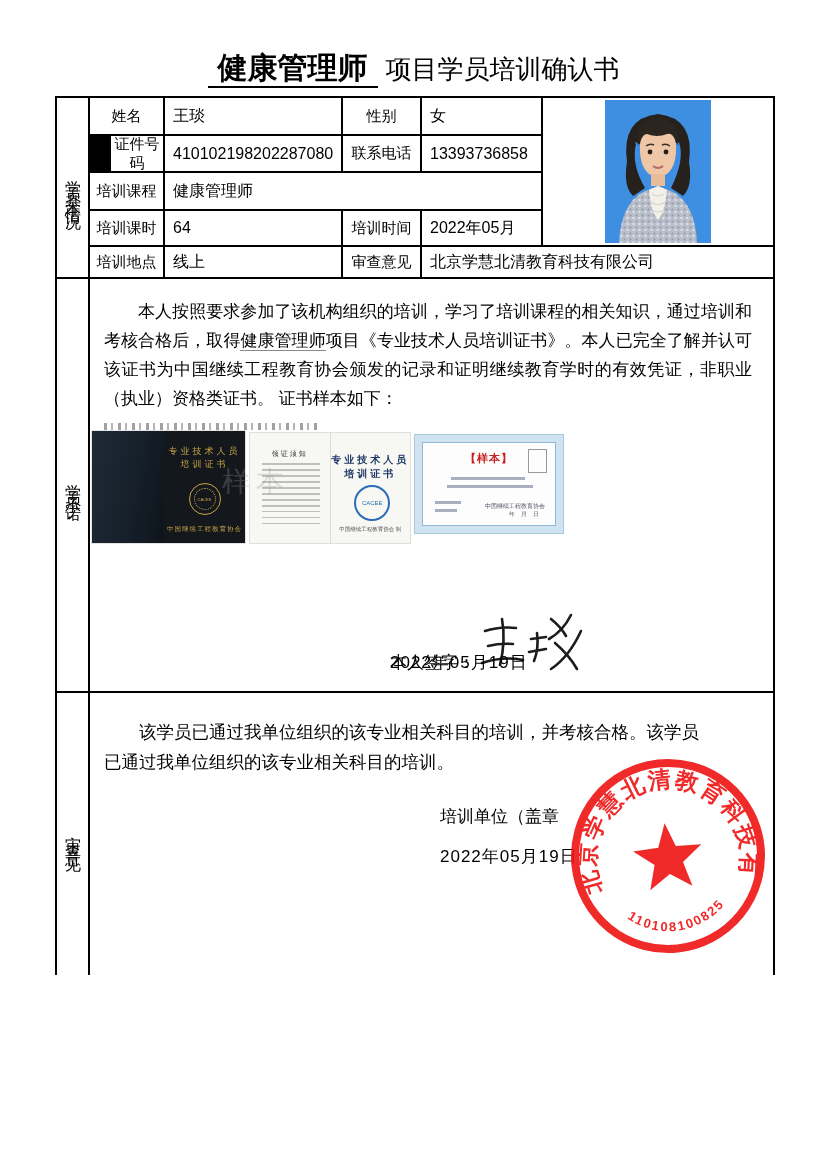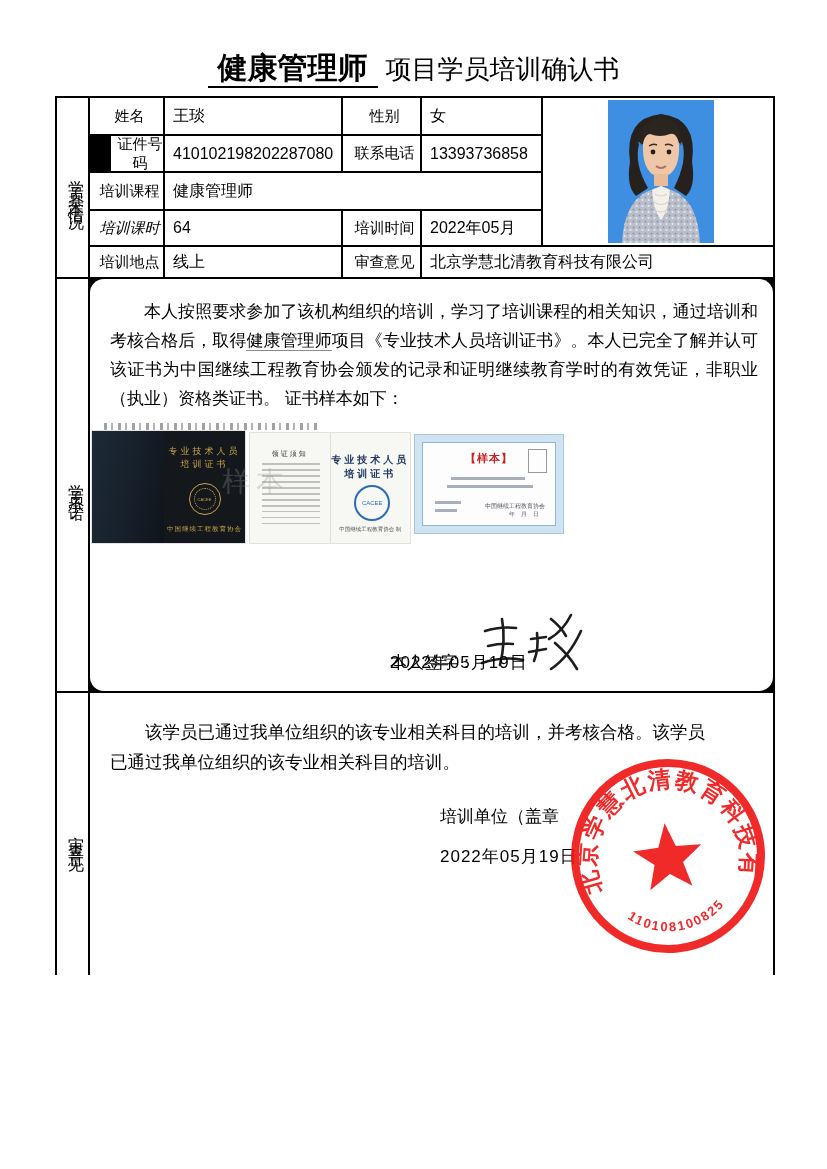--- a/index.html
+++ b/index.html
@@ -7,21 +7,21 @@
         font-family:"Liberation Sans","DejaVu Sans",sans-serif;color:#000;}
   
   .doc-title{position:absolute;top:48px;left:0;width:100%;text-align:center;white-space:nowrap;}
   .doc-title .t-main{font-size:30px;font-weight:bold;border-bottom:2.5px solid #000;padding:0 10px 2px 10px;}
   .doc-title .t-rest{font-size:26px;margin-left:8px;}
   
   .form-table{position:absolute;left:55px;top:96px;width:720px;height:887px;
       display:grid;box-sizing:border-box;border:2px solid #000;background:#000;gap:2px;
       grid-template-columns:31px 73px 176px 77px 119px 230px;
       grid-template-rows:36px 35px 36px 34px 30px 412px 288px;}
-  .cell{background:#fff;display:flex;align-items:center;font-size:15px;box-sizing:border-box;padding-left:6px;}
+  .cell{background:#fff;display:flex;align-items:center;font-size:15px;box-sizing:border-box;}
   .lab{justify-content:center;text-align:center;}
   .val{justify-content:flex-start;padding-left:8px;font-size:16px;}
   .side{writing-mode:vertical-rl;text-orientation:upright;justify-content:center;align-items:center;
         font-size:16px;letter-spacing:7px;display:flex;}
   .s1{grid-column:1;grid-row:1/6;}
   .s2{grid-column:1;grid-row:6;}
   .s3{grid-column:1;grid-row:7;}
   .photo-cell{grid-column:6;grid-row:1/5;justify-content:center;}
   .span35{grid-column:3/6;}
   .span57{grid-column:5/7;}
@@ -127,32 +127,32 @@
     </div>
 
     <div class="cell lab" style="grid-column:2;grid-row:2;margin-left:21px;">证件号码</div>
     <div class="cell val" style="grid-column:3;grid-row:2;">410102198202287080</div>
     <div class="cell lab" style="grid-column:4;grid-row:2;">联系电话</div>
     <div class="cell val" style="grid-column:5;grid-row:2;">13393736858</div>
 
     <div class="cell lab" style="grid-column:2;grid-row:3;">培训课程</div>
     <div class="cell val span35" style="grid-row:3;">健康管理师</div>
 
-    <div class="cell lab" style="grid-column:2;grid-row:4;font-style:italic;">培训课时</div>
+    <div class="cell lab" style="grid-column:2;grid-row:4;">培训课时</div>
     <div class="cell val" style="grid-column:3;grid-row:4;">64</div>
     <div class="cell lab" style="grid-column:4;grid-row:4;">培训时间</div>
     <div class="cell val" style="grid-column:5;grid-row:4;">2022年05月</div>
 
     <div class="cell lab" style="grid-column:2;grid-row:5;">培训地点</div>
     <div class="cell val" style="grid-column:3;grid-row:5;">线上</div>
     <div class="cell lab" style="grid-column:4;grid-row:5;">审查意见</div>
     <div class="cell val span57" style="grid-row:5;">北京学慧北清教育科技有限公司</div>
 
     <div class="cell side s2">学员承诺</div>
-    <div class="cell content" style="grid-row:6;border-radius:14px;">
+    <div class="cell content" style="grid-row:6;">
       <div class="promise-para"><span>本人按照要求参加了该机构组织的培训，学习了培训课程的相关知识，通过培训和考核合格后，取得</span><span class="u-course">健康管理师</span><span>项目《专业技术人员培训证书》。本人已完全了解并认可该证书为中国继续工程教育协会颁发的记录和证明继续教育学时的有效凭证，非职业（执业）资格类证书。 证书样本如下：</span></div>
       <div class="obscured-line"></div>
 
       <div class="certs">
 
         <div class="cert cert1">
           <div class="spine"></div>
           <div class="cover">
             <div class="g-title">专业技术人员
 培训证书</div>

